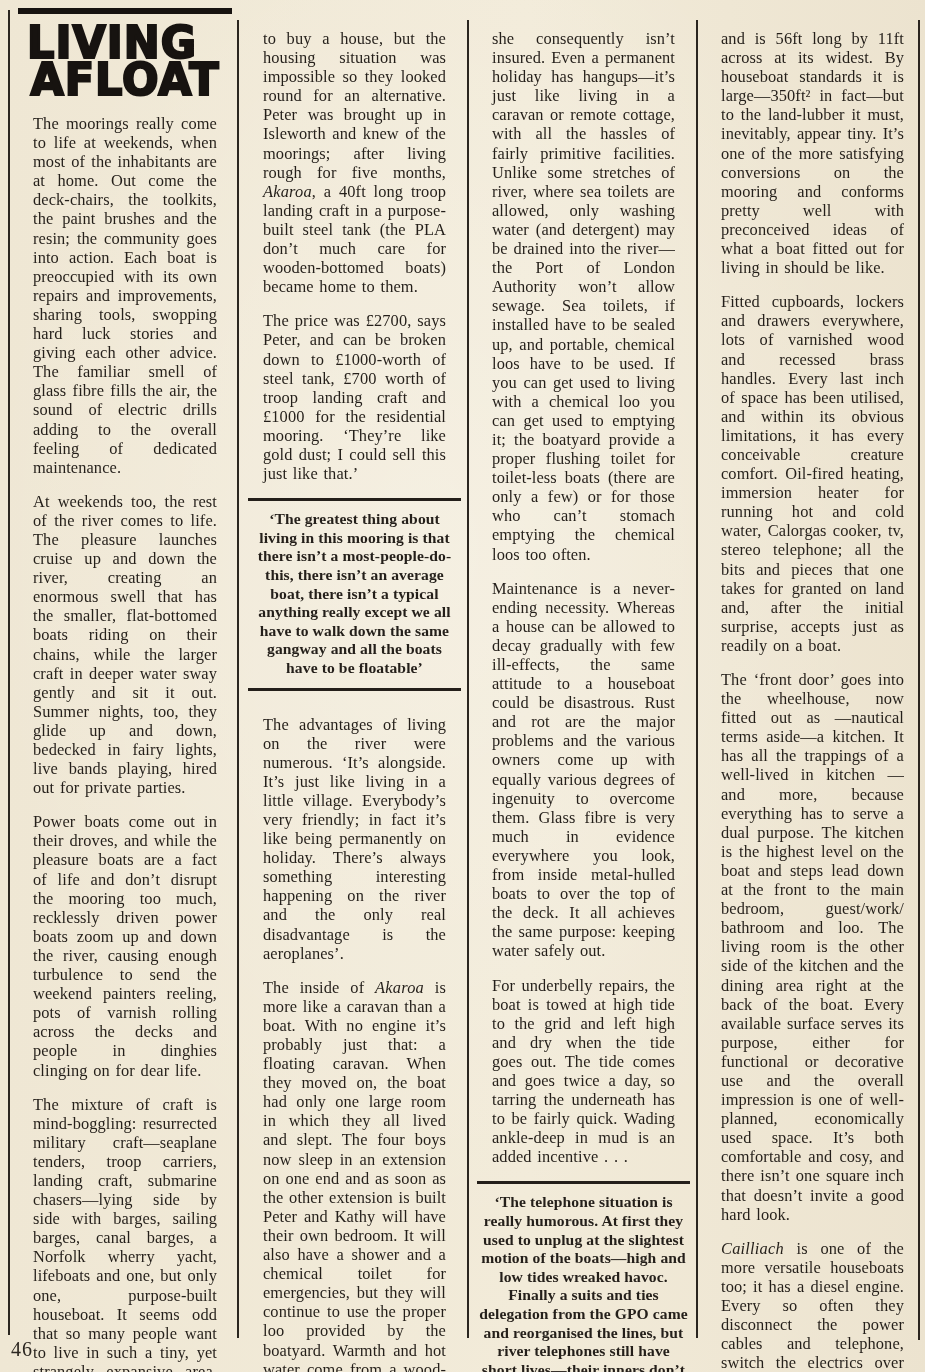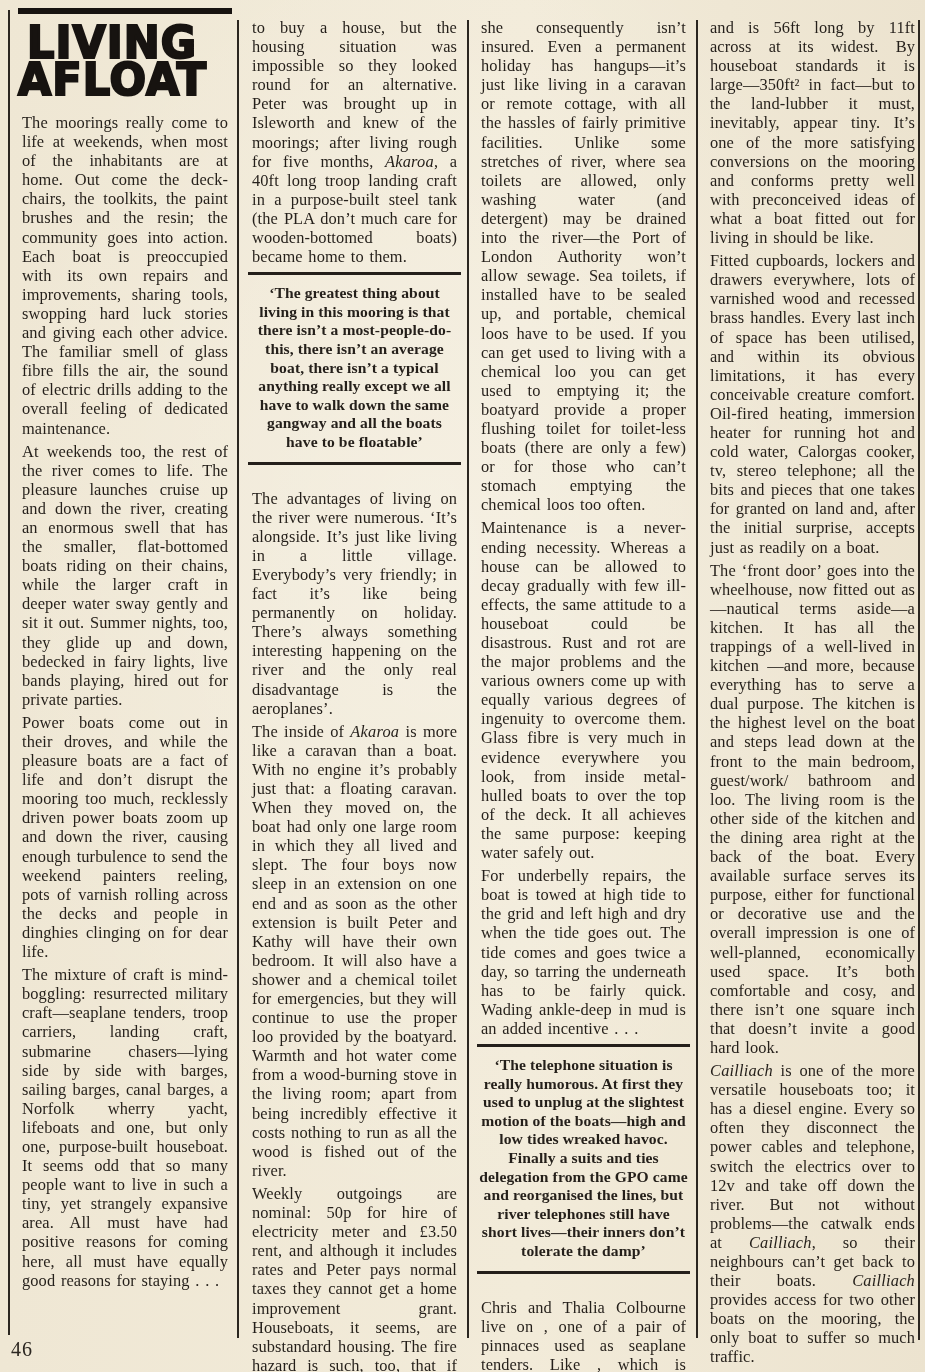--- a/index.html
+++ b/index.html
@@ -38,24 +38,24 @@
     font-family:"DejaVu Sans", sans-serif;
     font-weight:bold;
     font-size:43px; line-height:37px;
     letter-spacing:1px;
     color:#171310;
     -webkit-text-stroke:2.2px #171310;
     transform:scaleY(1.02);
     white-space:nowrap;
   }
   .masthead .t1 { padding-left:9px; }
-  .masthead .t2 { padding-left:0; }
+  .masthead .t2 { padding-left:0;text-align:center; }
 
   .para {
-    margin:4px; padding:0;
+    margin:15px; padding:0;
     font-size:16.4px; line-height:19.1px;
     text-align:justify;
     text-justify:inter-word;
     letter-spacing:0.1px;
     word-spacing:1.5px;
   }
   .para i { letter-spacing:0.2px; }
 
   .pullquote {
     margin:6px 0 24px 0;
@@ -95,20 +95,21 @@
       </div>
 
     <p class="para">The moorings really come to life at weekends, when most of the inhabitants are at home. Out come the deck-chairs, the toolkits, the paint brushes and the resin; the community goes into action. Each boat is preoccupied with its own repairs and improvements, sharing tools, swopping hard luck stories and giving each other advice. The familiar smell of glass fibre fills the air, the sound of electric drills adding to the overall feeling of dedicated maintenance.</p>
         <p class="para">At weekends too, the rest of the river comes to life. The pleasure launches cruise up and down the river, creating an enormous swell that has the smaller, flat-bottomed boats riding on their chains, while the larger craft in deeper water sway gently and sit it out. Summer nights, too, they glide up and down, bedecked in fairy lights, live bands playing, hired out for private parties.</p>
         <p class="para">Power boats come out in their droves, and while the pleasure boats are a fact of life and don’t disrupt the mooring too much, recklessly driven power boats zoom up and down the river, causing enough turbulence to send the weekend painters reeling, pots of varnish rolling across the decks and people in dinghies clinging on for dear life.</p>
         <p class="para">The mixture of craft is mind-boggling: resurrected military craft—seaplane tenders, troop carriers, landing craft, submarine chasers—lying side by side with barges, sailing barges, canal barges, a Norfolk wherry yacht, lifeboats and one, but only one, purpose-built houseboat. It seems odd that so many people want to live in such a tiny, yet strangely expansive area. All must have had positive reasons for coming here, all must have equally good reasons for staying . . .</p>
       </div>
 
     <div class="col col-2">
         <p class="para">to buy a house, but the housing situation was impossible so they looked round for an alternative. Peter was brought up in Isleworth and knew of the moorings; after living rough for five months, <i>Akaroa</i>, a 40ft long troop landing craft in a purpose-built steel tank (the PLA don’t much care for wooden-bottomed boats) became home to them.</p>
+        <p class="para">The price was £2700, says Peter, and can be broken down to £1000-worth of steel tank, £700 worth of troop landing craft and £1000 for the residential mooring. ‘They’re like gold dust; I could sell this just like that.’</p>
         <div class="pullquote">‘The greatest thing about living in this mooring is that there isn’t a most-people-do-this, there isn’t an average boat, there isn’t a typical anything really except we all have to walk down the same gangway and all the boats have to be floatable’</div>
         <p class="para">The advantages of living on the river were numerous. ‘It’s alongside. It’s just like living in a little village. Everybody’s very friendly; in fact it’s like being permanently on holiday. There’s always something interesting happening on the river and the only real disadvantage is the aeroplanes’.</p>
         <p class="para">The inside of <i>Akaroa</i> is more like a caravan than a boat. With no engine it’s probably just that: a floating caravan. When they moved on, the boat had only one large room in which they all lived and slept. The four boys now sleep in an extension on one end and as soon as the other extension is built Peter and Kathy will have their own bedroom. It will also have a shower and a chemical toilet for emergencies, but they will continue to use the proper loo provided by the boatyard. Warmth and hot water come from a wood-burning stove in the living room; apart from being incredibly effective it costs nothing to run as all the wood is fished out of the river.</p>
         <p class="para">Weekly outgoings are nominal: 50p for hire of electricity meter and £3.50 rent, and although it includes rates and Peter pays normal taxes they cannot get a home improvement grant. Houseboats, it seems, are substandard housing. The fire hazard is such, too, that if you can manage to get insurance it costs an awful lot. Having a registered boat helps a lot: as  isn’t registered</p>
       </div>
 
     <div class="col col-3">
         <p class="para">she consequently isn’t insured. Even a permanent holiday has hangups—it’s just like living in a caravan or remote cottage, with all the hassles of fairly primitive facilities. Unlike some stretches of river, where sea toilets are allowed, only washing water (and detergent) may be drained into the river—the Port of London Authority won’t allow sewage. Sea toilets, if installed have to be sealed up, and portable, chemical loos have to be used. If you can get used to living with a chemical loo you can get used to emptying it; the boatyard provide a proper flushing toilet for toilet-less boats (there are only a few) or for those who can’t stomach emptying the chemical loos too often.</p>
         <p class="para">Maintenance is a never-ending necessity. Whereas a house can be allowed to decay gradually with few ill-effects, the same attitude to a houseboat could be disastrous. Rust and rot are the major problems and the various owners come up with equally various degrees of ingenuity to overcome them. Glass fibre is very much in evidence everywhere you look, from inside metal-hulled boats to over the top of the deck. It all achieves the same purpose: keeping water safely out.</p>
         <p class="para">For underbelly repairs, the boat is towed at high tide to the grid and left high and dry when the tide goes out. The tide comes and goes twice a day, so tarring the underneath has to be fairly quick. Wading ankle-deep in mud is an added incentive . . .</p>

